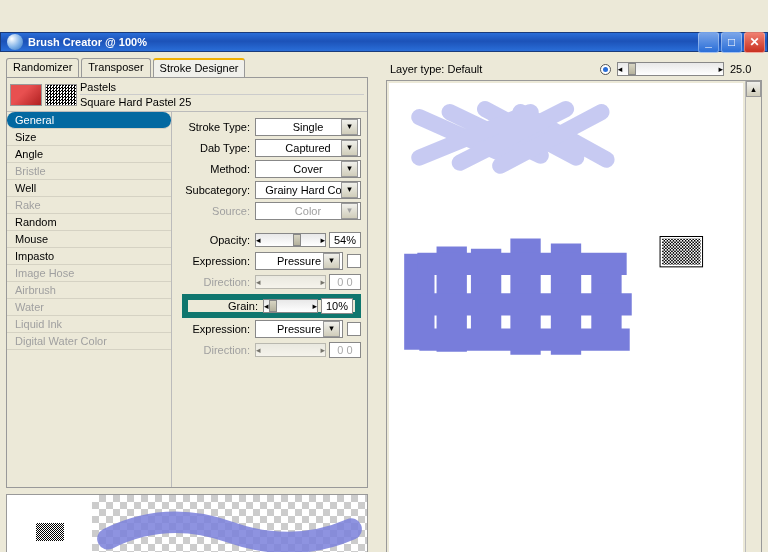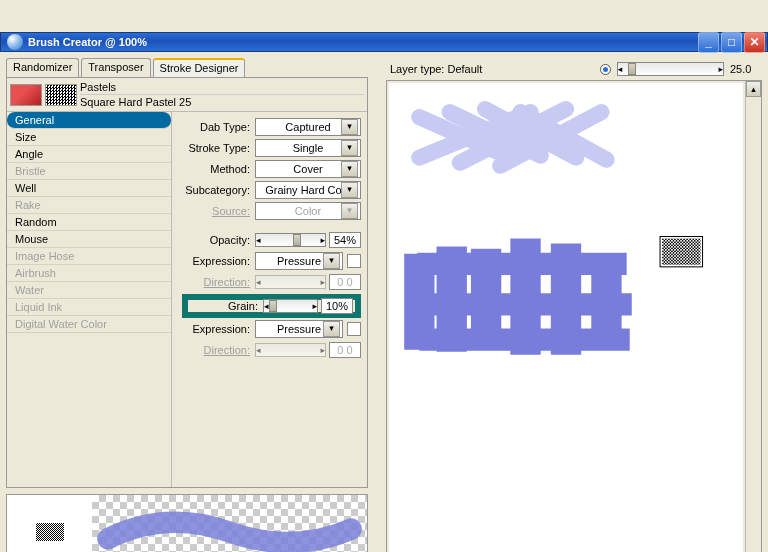--- a/index.html
+++ b/index.html
@@ -23,21 +23,21 @@
 .brushinfo { flex: 1; }
 .brushinfo div:first-child { border-bottom: 1px solid #ccc; padding-bottom: 1px; margin-bottom: 1px; }
 .midrow { display: flex; flex: 1; }
 .catlist { width: 165px; border-right: 1px solid #bbb; }
 .catitem { padding: 2px 8px; border-bottom: 1px solid #d5d2c3; color: #000; }
 .catitem.sel { background: #0369a1; color: #fff; border-radius: 8px; }
 .catitem.dis { color: #a0a0a0; }
 .props { flex: 1; padding: 6px 6px 6px 10px; }
 .row { display: flex; align-items: center; margin-bottom: 3px; height: 18px; }
 .row label { width: 68px; text-align: right; margin-right: 5px; }
-.row label.dis { color: #a0a0a0; text-decoration: underline; }
+.row label.dis { color: #a0a0a0; }
 .combo { flex: 1; height: 18px; border: 1px solid #888; background: #fff; display: flex; align-items: center; justify-content: center; position: relative; }
 .combo.dis { color: #a0a0a0; }
 .combo::after { content: "▾"; position: absolute; right: 2px; width: 15px; height: 14px; background: linear-gradient(#f0f0eb,#d0cdba); border: 1px solid #999; text-align: center; line-height: 13px; font-size: 9px; }
 .slider { flex: 1; height: 14px; background: linear-gradient(#e8e8e8,#fff); border: 1px solid #888; position: relative; }
 .slider::before { content: "◂"; position: absolute; left: 0; font-size: 9px; line-height: 12px; }
 .slider::after { content: "▸"; position: absolute; right: 0; font-size: 9px; line-height: 12px; }
 .slider .thumb { position: absolute; top: 0; bottom: 0; background: linear-gradient(#d8d5c3,#b5b29d); border: 1px solid #888; width: 8px; }
 .valbox { width: 32px; height: 16px; border: 1px solid #888; background: #fff; text-align: center; margin-left: 3px; line-height: 14px; }
 .chk { width: 14px; height: 14px; border: 1px solid #888; background: #fff; margin-left: 4px; }
 .grainrow { border: 6px solid #0f766e; padding: 2px; margin: 2px 0; height: 24px; }
@@ -85,37 +85,38 @@
       <div class="midrow">
         <div class="catlist" id="catlist">
             <div class="catitem sel">General</div>
             <div class="catitem">Size</div>
             <div class="catitem">Angle</div>
             <div class="catitem dis">Bristle</div>
             <div class="catitem">Well</div>
             <div class="catitem dis">Rake</div>
             <div class="catitem">Random</div>
             <div class="catitem">Mouse</div>
+            <div class="catitem">Impasto</div>
             <div class="catitem dis">Image Hose</div>
             <div class="catitem dis">Airbrush</div>
             <div class="catitem dis">Water</div>
             <div class="catitem dis">Liquid Ink</div>
             <div class="catitem dis">Digital Water Color</div>
           </div>
         <div class="props">
           <div class="row">
+              <label>Stroke Type:</label>
+              <div class="combo">
+                <span>Single</span>
+              </div>
+            </div>
+          <div class="row">
               <label>Dab Type:</label>
               <div class="combo">
                 <span>Captured</span>
-              </div>
-            </div>
-          <div class="row">
-              <label>Stroke Type:</label>
-              <div class="combo">
-                <span>Single</span>
               </div>
             </div>
           <div class="row">
               <label>Method:</label>
               <div class="combo">
                 <span>Cover</span>
               </div>
             </div>
           <div class="row">
               <label>Subcategory:</label>

